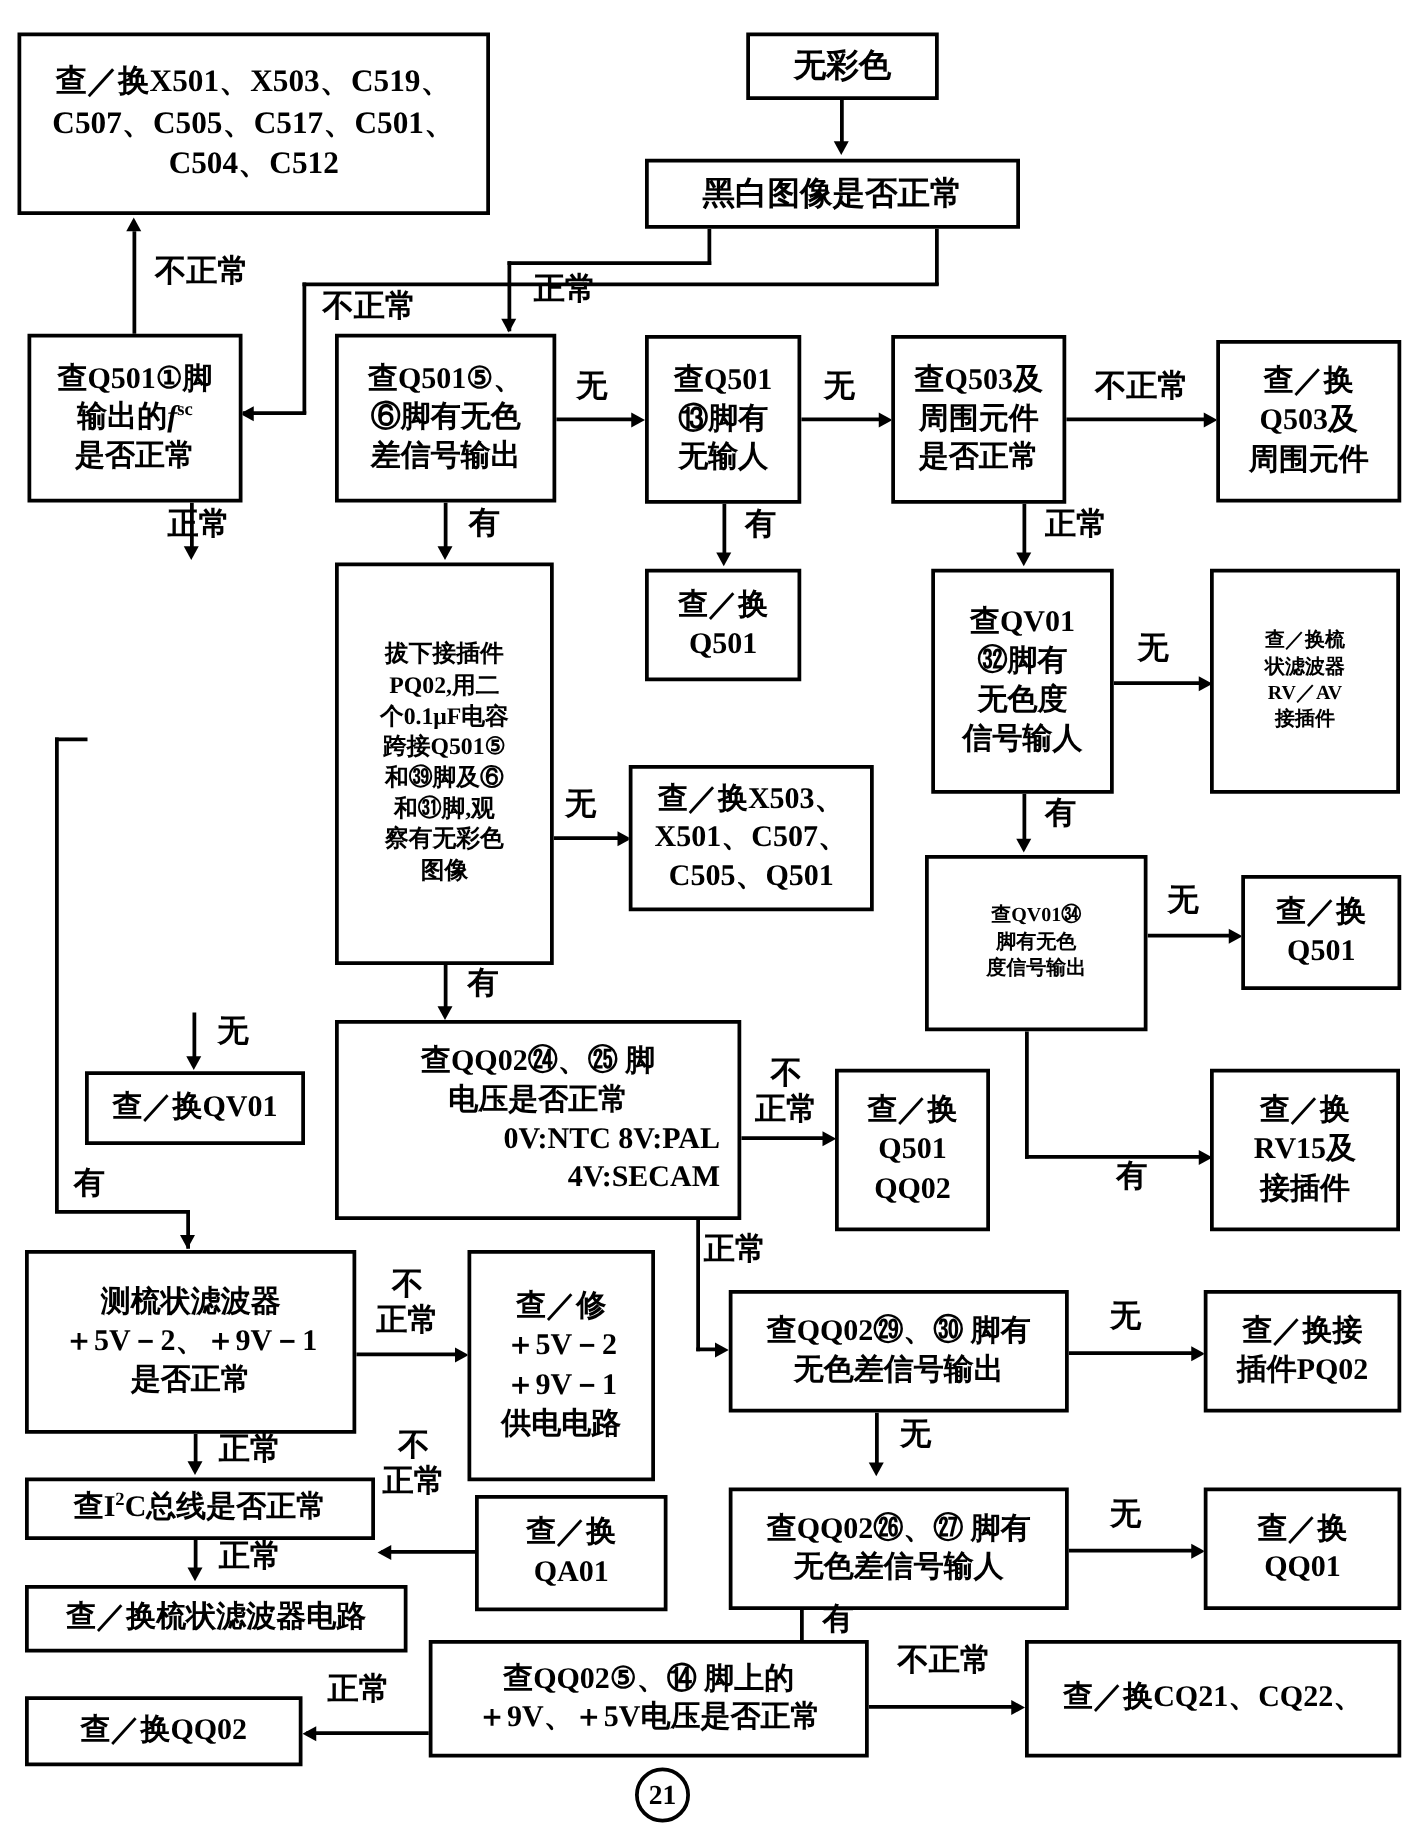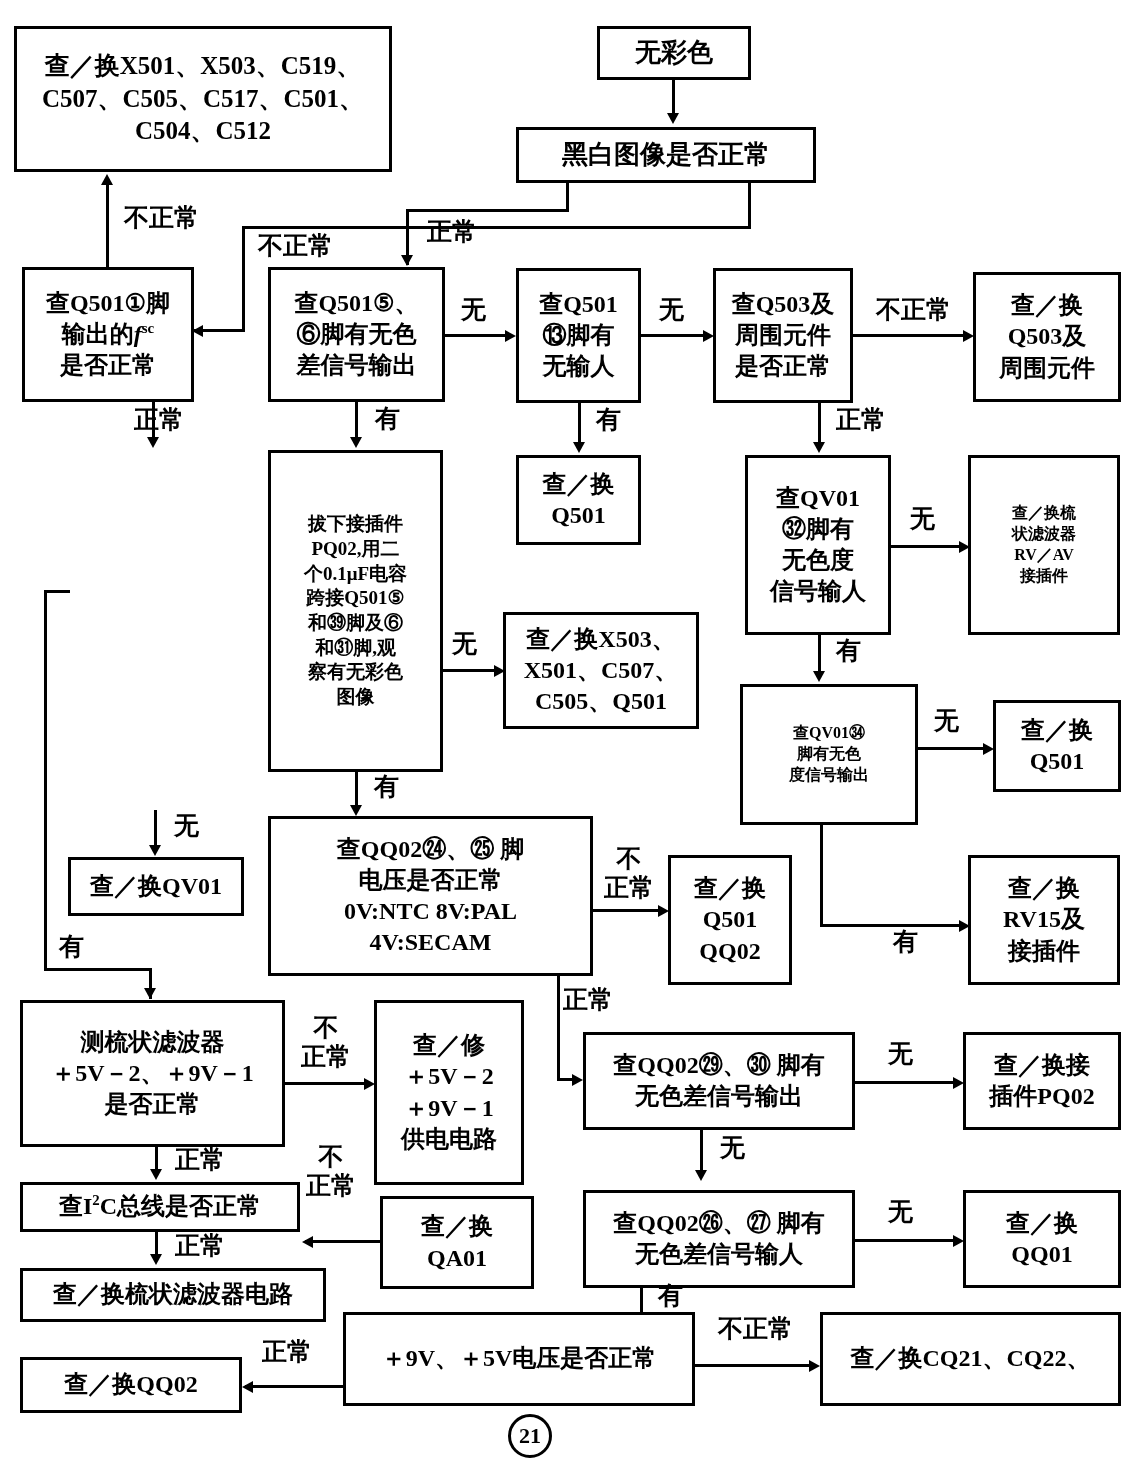--- a/index.html
+++ b/index.html
@@ -3,21 +3,21 @@
 <meta charset="utf-8">
 <style>
   html,body{margin:0;padding:0;background:#fff;}
   body{font-family:"Liberation Serif","DejaVu Serif",serif;}
   #sheet{position:relative;width:1138px;height:1461px;background:#fff;overflow:hidden;}
 
   .box{position:absolute;box-sizing:border-box;border:3px solid #000;background:#fff;
        display:flex;flex-direction:column;align-items:center;justify-content:center;
        text-align:center;color:#000;font-weight:700;line-height:1.30;z-index:5;}
   .box .ln{display:block;white-space:nowrap;}
-  .box.ls .ln{text-align:center;width:100%;}
+  .box.ls .ln{text-align:right;width:100%;}
 
   .lbl{position:absolute;font-weight:700;color:#000;line-height:1.12;z-index:6;
        white-space:nowrap;text-align:center;}
 
   .seg{position:absolute;background:#000;z-index:2;}
   .h{height:3px;}
   .v{width:3px;}
 
   .ar{position:absolute;width:0;height:0;z-index:3;}
   .ar.d{border-left:6px solid transparent;border-right:6px solid transparent;border-top:11px solid #000;}
@@ -194,20 +194,21 @@
     <span class="ln">查QQ02㉖、㉗ 脚有</span>
     <span class="ln">无色差信号输人</span>
   </div>
 
   <div class="box" style="left:963px;top:1190px;width:158px;height:98px;font-size:24px;">
     <span class="ln">查／换</span>
     <span class="ln">QQ01</span>
   </div>
 
   <div class="box" style="left:343px;top:1312px;width:352px;height:94px;font-size:24px;">
+    <span class="ln">查QQ02⑤、⑭ 脚上的</span>
     <span class="ln">＋9V、＋5V电压是否正常</span>
   </div>
 
   <div class="box" style="left:820px;top:1312px;width:301px;height:94px;font-size:24px;">
     <span class="ln">查／换CQ21、CQ22、</span>
   </div>
 
   <div class="pg" style="left:508px;top:1414px;">21</div>
 
   <div class="seg v" style="left:672px;top:80px;height:36px;"></div>

